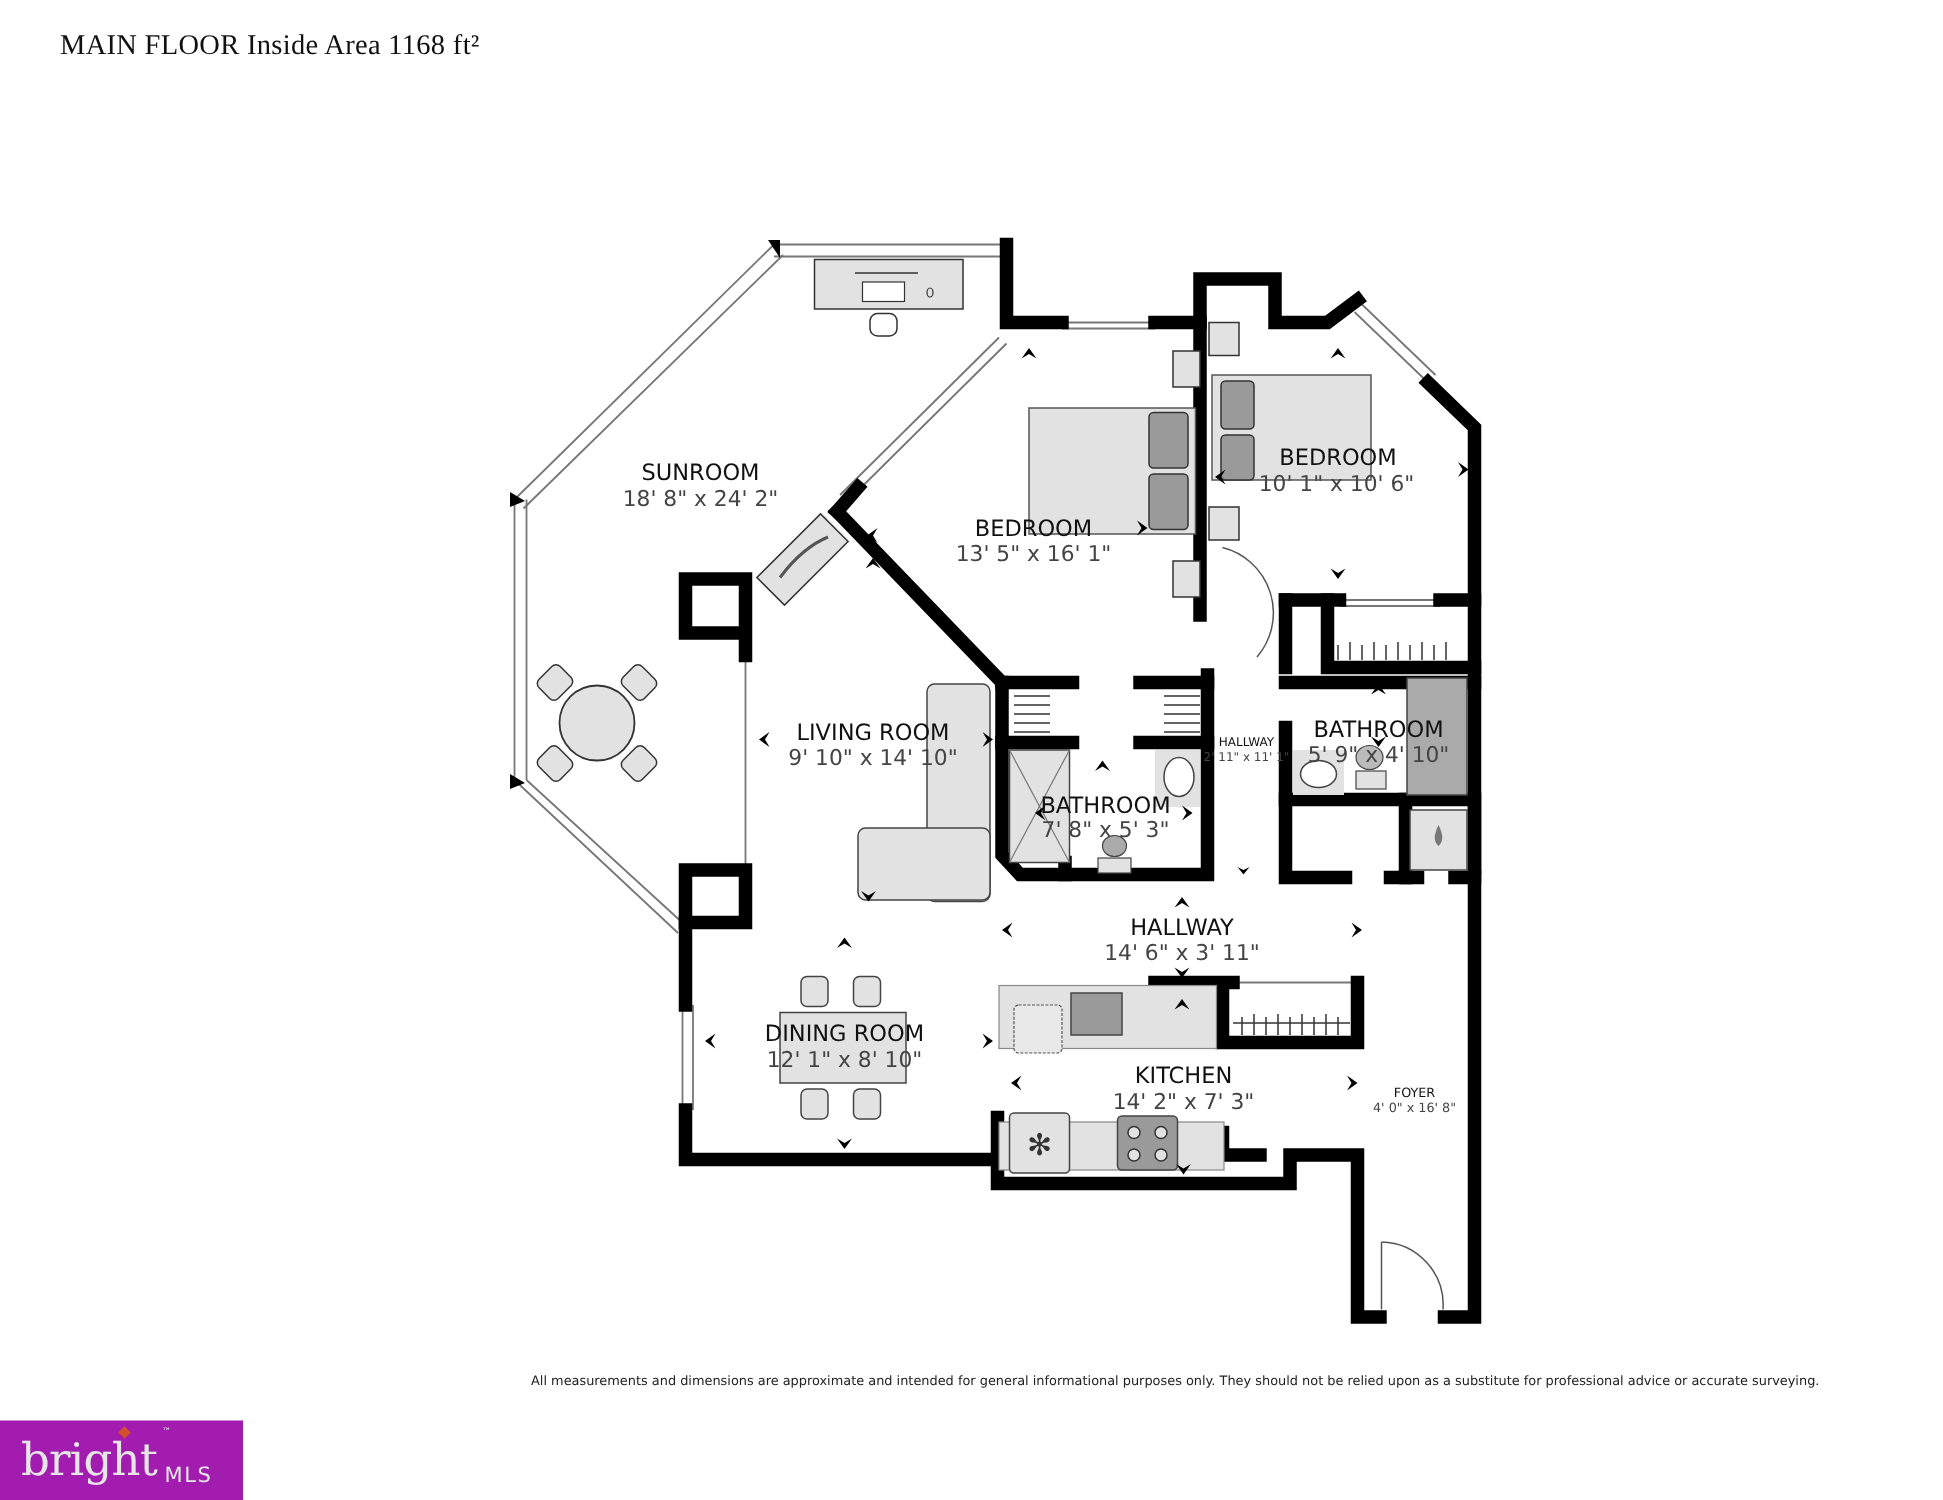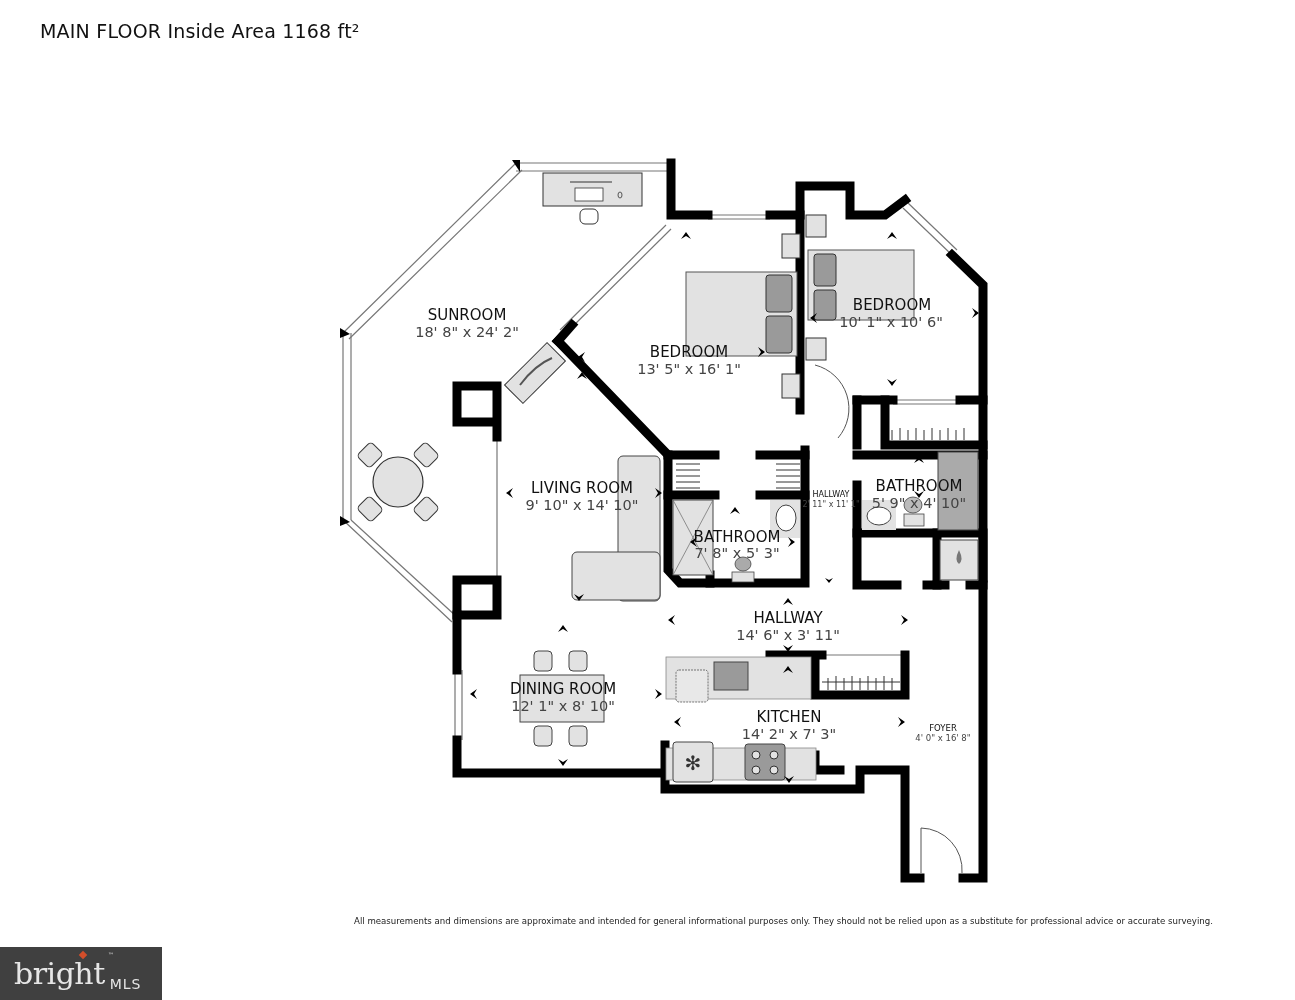--- a/index.html
+++ b/index.html
@@ -1,20 +1,20 @@
 <!DOCTYPE html>
 <html><head>
 <meta charset="utf-8">
 <style>
   html, body { margin:0; padding:0; background:#ffffff; }
   body { width:1295px; height:1000px; position:relative; overflow:hidden; font-family:"DejaVu Sans", sans-serif; }
-  .title { position:absolute; left:40px; top:20px; font-size:19px; color:#111; letter-spacing:0.2px; }
+  .title { position:absolute; left:40px; top:20px; font-size:19px; color:#111; letter-spacing:0.2px;font-family:Liberation Serif, serif; }
   .plan { position:absolute; left:0; top:0; }
   .disclaimer { position:absolute; left:354px; top:916px; font-size:8.6px; color:#222; white-space:nowrap; }
-  .logo { position:absolute; left:0; top:947px; width:162px; height:53px; background:#404040; display:flex; align-items:center; }
+  .logo { position:absolute; left:0; top:947px; width:162px; height:53px; background:#a21caf; display:flex; align-items:center; }
   .logo .word { font-family:"DejaVu Serif", serif; font-size:30px; color:#e6e6e6; margin-left:14px; letter-spacing:-0.5px; position:relative; }
   .logo .dot { position:absolute; left:80px; top:5px; width:6px; height:6px; background:#d34e2a; transform:rotate(45deg); }
   .logo .mls { font-family:"DejaVu Sans", sans-serif; font-size:14px; color:#e6e6e6; margin-left:5px; margin-top:20px; letter-spacing:1px; }
   .logo .tm { position:absolute; left:108px; top:4px; font-size:6px; color:#e6e6e6; }
   .rl { font-family:"DejaVu Sans", sans-serif; fill:#111; }
   .rd { font-family:"DejaVu Sans", sans-serif; fill:#444; }
 </style>
 </head>
 <body>
 

